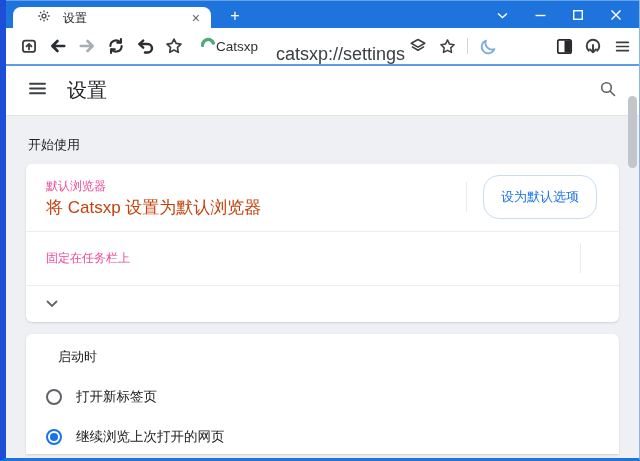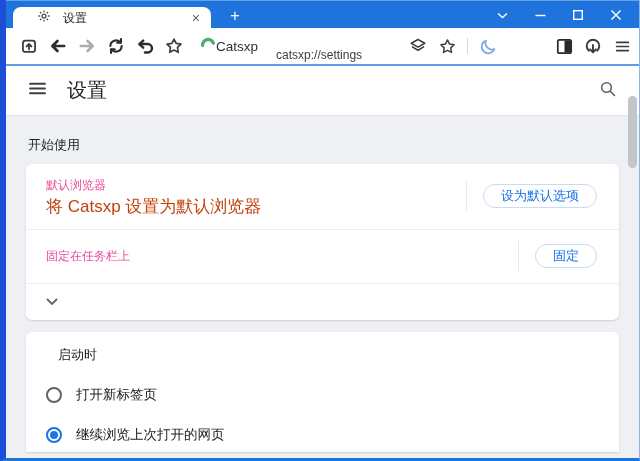--- a/index.html
+++ b/index.html
@@ -25,40 +25,40 @@
   }
   .win-controls{ position:absolute; right:4px; top:0; height:28px; display:flex; }
   .win-btn{ width:38px; height:28px; display:flex; align-items:center; justify-content:center; }
   .win-btn svg{ stroke:#ffffff; fill:none; stroke-width:1.4; }
   
   .toolbar{ height:36px; background:#ffffff; display:flex; align-items:center; padding:0 6px 0 14px; }
   .tb-icon{ width:18px; height:18px; display:flex; align-items:center; justify-content:center; margin-right:11px; flex:0 0 auto; }
   .tb-icon svg{ display:block; }
   .origin{ display:flex; align-items:center; margin-left:6px; }
   .brand{ font-size:13.5px; color:#2d3136; }
-  .url{ font-size:12px; color:#3c4043; margin-left:18px; white-space:nowrap;margin-top:17px; }
+  .url{ font-size:18px; color:#3c4043; margin-left:18px; white-space:nowrap;margin-top:17px; }
   .tb-spacer{ flex:1; }
   .tb-sep{ width:1px; height:16px; background:#d4d7da; margin-right:11px; }
   .moon-gap{ margin-right:58px !important; }
   
   .blueline{ height:2px; background:#5f9ce6; }
   
   .s-header{ height:50px; background:#ffffff; display:flex; align-items:center; padding:0 22px; border-bottom:1px solid #e2e4e8; }
   .s-title{ font-size:20px; color:#202124; margin-left:20px; flex:1; }
   
   .content{ padding:0 20px; }
   .section-label{ font-size:13px; color:#1f2123; padding:20px 2px 10px 2px; }
   .card{ background:#ffffff; border-radius:6px; box-shadow:0 1px 2px rgba(60,64,67,.18); }
   .row{ display:flex; align-items:center; padding:11px 22px 12px 20px; }
   .row-text{ flex:1; min-width:0; }
   .row-title{ font-size:12px; color:#ec4899; line-height:21px; }
   .row-sub{ font-size:17px; color:#c2410c; line-height:21px; }
   .v-sep{ width:1px; height:30px; background:#e8eaed; margin-right:16px; }
   .pill-btn{
-    height:24px; padding:0 17px; border:1px solid #c9dcf4; border-radius:16px;
+    height:44px; padding:0 17px; border:1px solid #c9dcf4; border-radius:16px;
     background:#ffffff; color:#1a73e8; font-size:13px; font-family:inherit; white-space:nowrap; cursor:pointer;
   }
   .divider{ height:1px; background:#ebedf0; }
   .row-simple{ display:flex; align-items:center; height:36px; padding:0 22px 0 20px; }
   .card2{ margin-top:12px; height:120px; border-radius:6px 6px 0 0; padding:14px 0 0 0; }
   .startup-label{ font-size:13px; color:#202124; padding:0 32px; line-height:18px; }
   .radio-row{ display:flex; align-items:center; padding:0 20px; margin-top:22px; }
   .radio{ width:16px; height:16px; border:2px solid #5f6368; border-radius:50%; position:relative; flex:0 0 auto; }
   .radio.checked{ border-color:#1a73e8; }
   .radio.checked::after{ content:""; position:absolute; inset:2px; background:#1a73e8; border-radius:50%; }
@@ -225,21 +225,20 @@
         </div>
         <div class="v-sep"></div>
         <button class="pill-btn">设为默认选项</button>
       </div>
       <div class="divider"></div>
       <div class="row">
         <div class="row-text">
           <div class="row-title">固定在任务栏上</div>
         </div>
         <div class="v-sep"></div>
-        <button class="pill-btn">固定</button>
       </div>
       <div class="divider"></div>
       <div class="row-simple">
         <span class="chev">
           <svg width="12" height="8" viewBox="0 0 12 8" fill="none" stroke="#5f6368" stroke-width="1.8" stroke-linecap="round">
             <polyline points="1.5,1.5 6,6 10.5,1.5"></polyline>
           </svg>
         </span>
       </div>
     </div>

